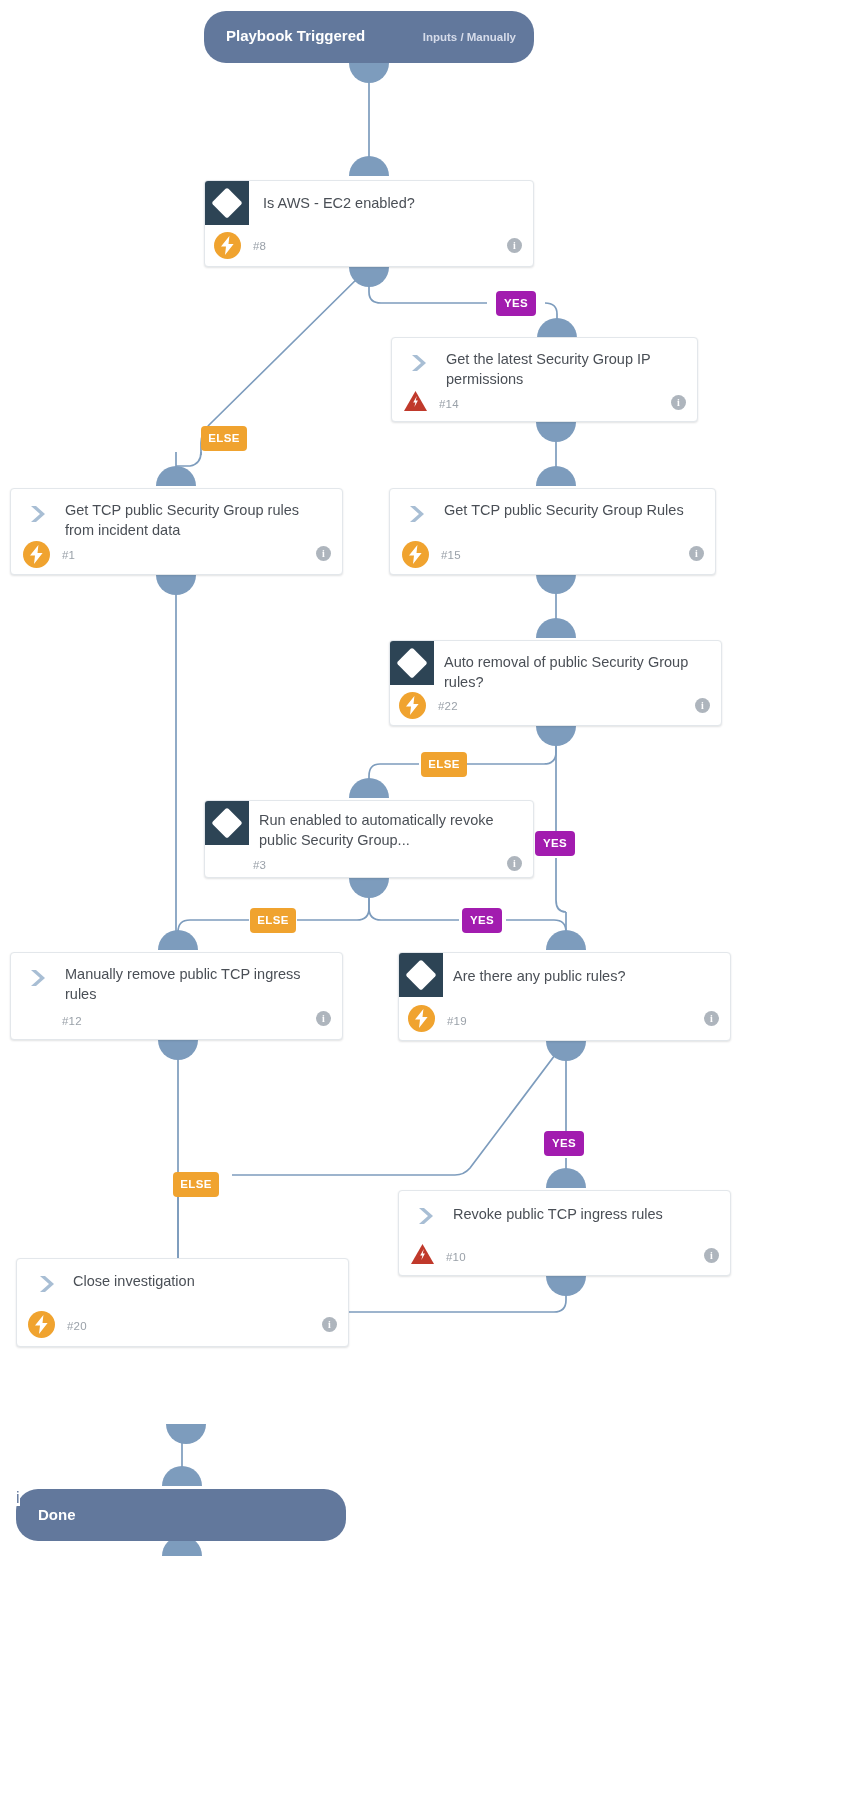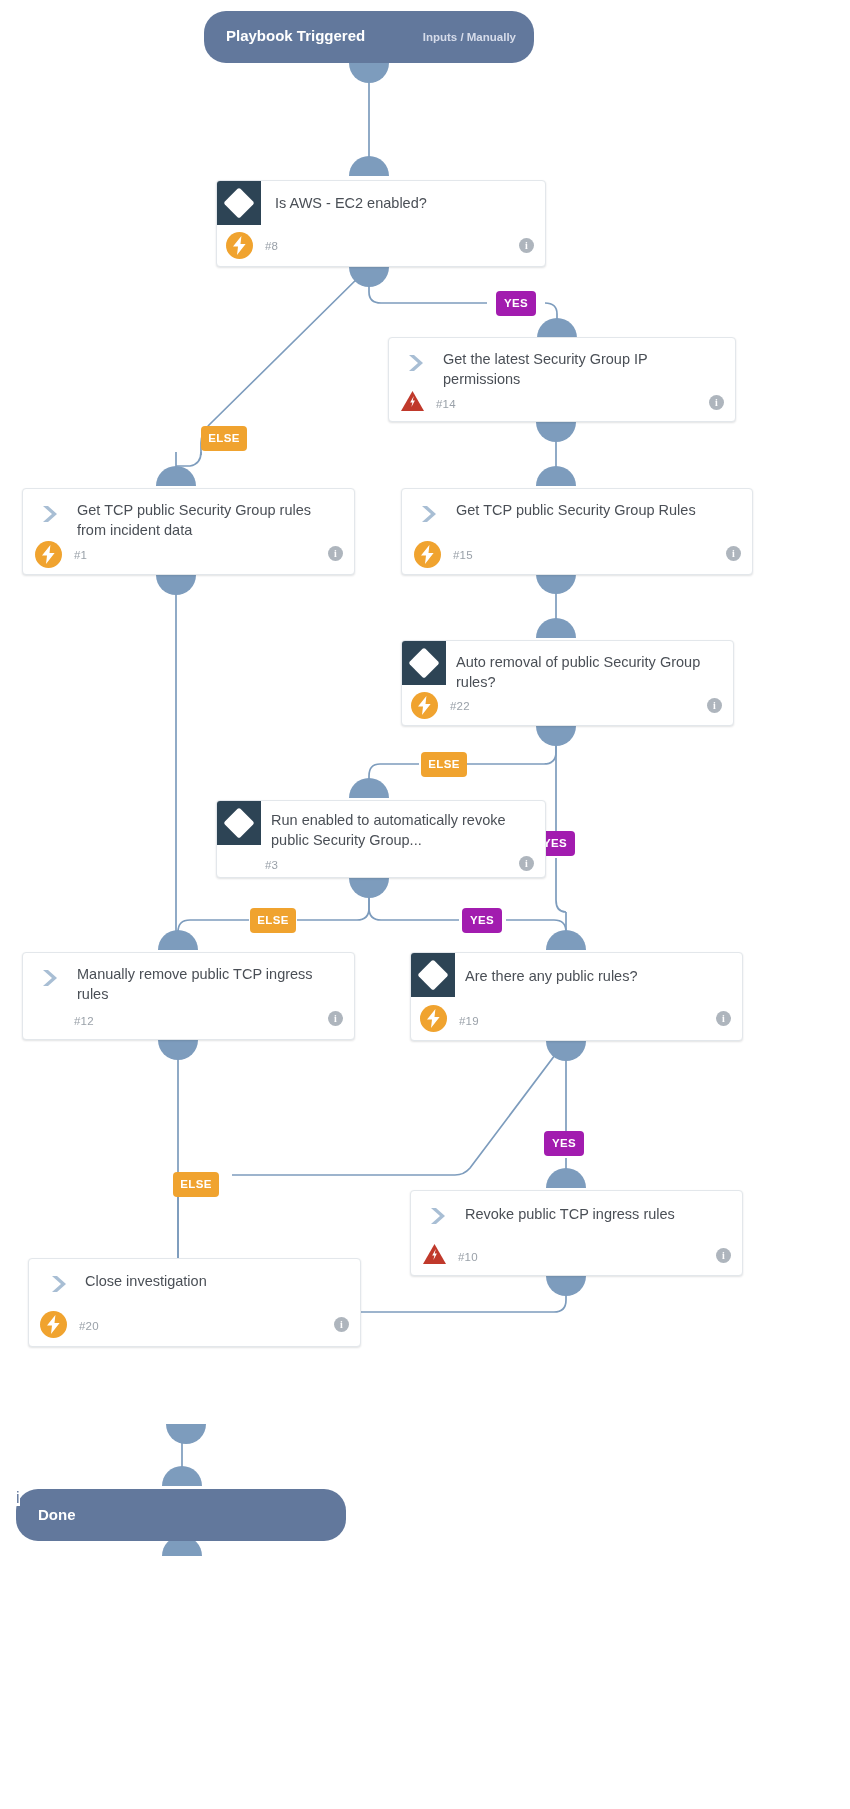--- a/index.html
+++ b/index.html
@@ -5,21 +5,21 @@
   html,body{margin:0;padding:0;background:#ffffff;}
   body{width:850px;height:1809px;position:relative;
        font-family:"Liberation Sans","DejaVu Sans",sans-serif;
        -webkit-font-smoothing:antialiased;}
   #canvas{position:absolute;left:0;top:0;width:850px;height:1809px;overflow:hidden;}
   #wires{position:absolute;left:0;top:0;width:850px;height:1809px;}
 
   
   .node{position:absolute;box-sizing:border-box;background:#ffffff;
         border:1px solid #e3e7eb;border-radius:4px;
-        box-shadow:0 1px 2px rgba(40,50,60,.14);margin-left:12px;}
+        box-shadow:0 1px 2px rgba(40,50,60,.14);}
   .node .ttl{position:absolute;color:#4a4f56;font-size:14.5px;line-height:20px;}
   .node .num{position:absolute;color:#9aa1a9;font-size:11.5px;letter-spacing:.2px;}
   .node .info{position:absolute;width:15px;height:15px;border-radius:50%;
               background:#aeb5bd;color:#ffffff;font-size:10px;font-weight:bold;
               font-family:"Liberation Serif",serif;
               text-align:center;line-height:15px;}
 
   
   .dia{position:absolute;left:0;top:0;width:44px;height:44px;background:#2d4455;
        border-radius:3px 0 0 0;}
@@ -151,21 +151,21 @@
         </svg>
     </span>
     <span class="num" style="left:48px;top:59px;">#8</span>
     <span class="info" style="right:11px;top:57px;">i</span>
   </div>
 
   <div class="badge yes" style="left:496px;top:291px;width:40px;">YES</div>
 
   <div class="badge els" style="left:201px;top:426px;width:46px;">ELSE</div>
 
-  <div class="node" style="left:376px;top:337px;width:348px;height:85px;">
+  <div class="node" style="left:391px;top:337px;width:307px;height:85px;">
     <span class="chev" style="left:16px;top:14px;">
       <svg width="22" height="22" viewBox="0 0 22 22">
           <path d="M4,3 L13,11 L4,19 L9,19 L18,11 L9,3 Z" fill="#a8bed4"></path>
         </svg>
     </span>
     <span class="ttl" style="left:54px;top:11px;width:250px;">Get the latest Security Group IP permissions</span>
     <span class="warn" style="left:11px;top:52px;">
       <svg width="25" height="22" viewBox="0 0 25 22">
           <path d="M12.5,1 L24,21 L1,21 Z" fill="#c0392b"></path>
           <path d="M13.8,6 L10.2,12.5 L12.4,12.5 L11.4,17 L14.9,10.6 L12.7,10.6 Z" fill="#ffffff"></path>
@@ -184,21 +184,21 @@
     <span class="ttl" style="left:54px;top:11px;width:250px;">Get TCP public Security Group rules from incident data</span>
     <span class="bolt" style="left:12px;top:52px;">
       <svg width="15" height="19" viewBox="0 0 15 19">
           <path d="M9.4,0 L1,10.6 L6,10.6 L5,19 L13.6,8.1 L8.5,8.1 Z" fill="#ffffff"></path>
         </svg>
     </span>
     <span class="num" style="left:51px;top:60px;">#1</span>
     <span class="info" style="right:11px;top:57px;">i</span>
   </div>
 
-  <div class="node" style="left:389px;top:488px;width:352px;height:87px;">
+  <div class="node" style="left:389px;top:488px;width:327px;height:87px;">
     <span class="chev" style="left:16px;top:14px;">
       <svg width="22" height="22" viewBox="0 0 22 22">
           <path d="M4,3 L13,11 L4,19 L9,19 L18,11 L9,3 Z" fill="#a8bed4"></path>
         </svg>
     </span>
     <span class="ttl" style="left:54px;top:11px;width:250px;">Get TCP public Security Group Rules</span>
     <span class="bolt" style="left:12px;top:52px;">
       <svg width="15" height="19" viewBox="0 0 15 19">
           <path d="M9.4,0 L1,10.6 L6,10.6 L5,19 L13.6,8.1 L8.5,8.1 Z" fill="#ffffff"></path>
         </svg>

